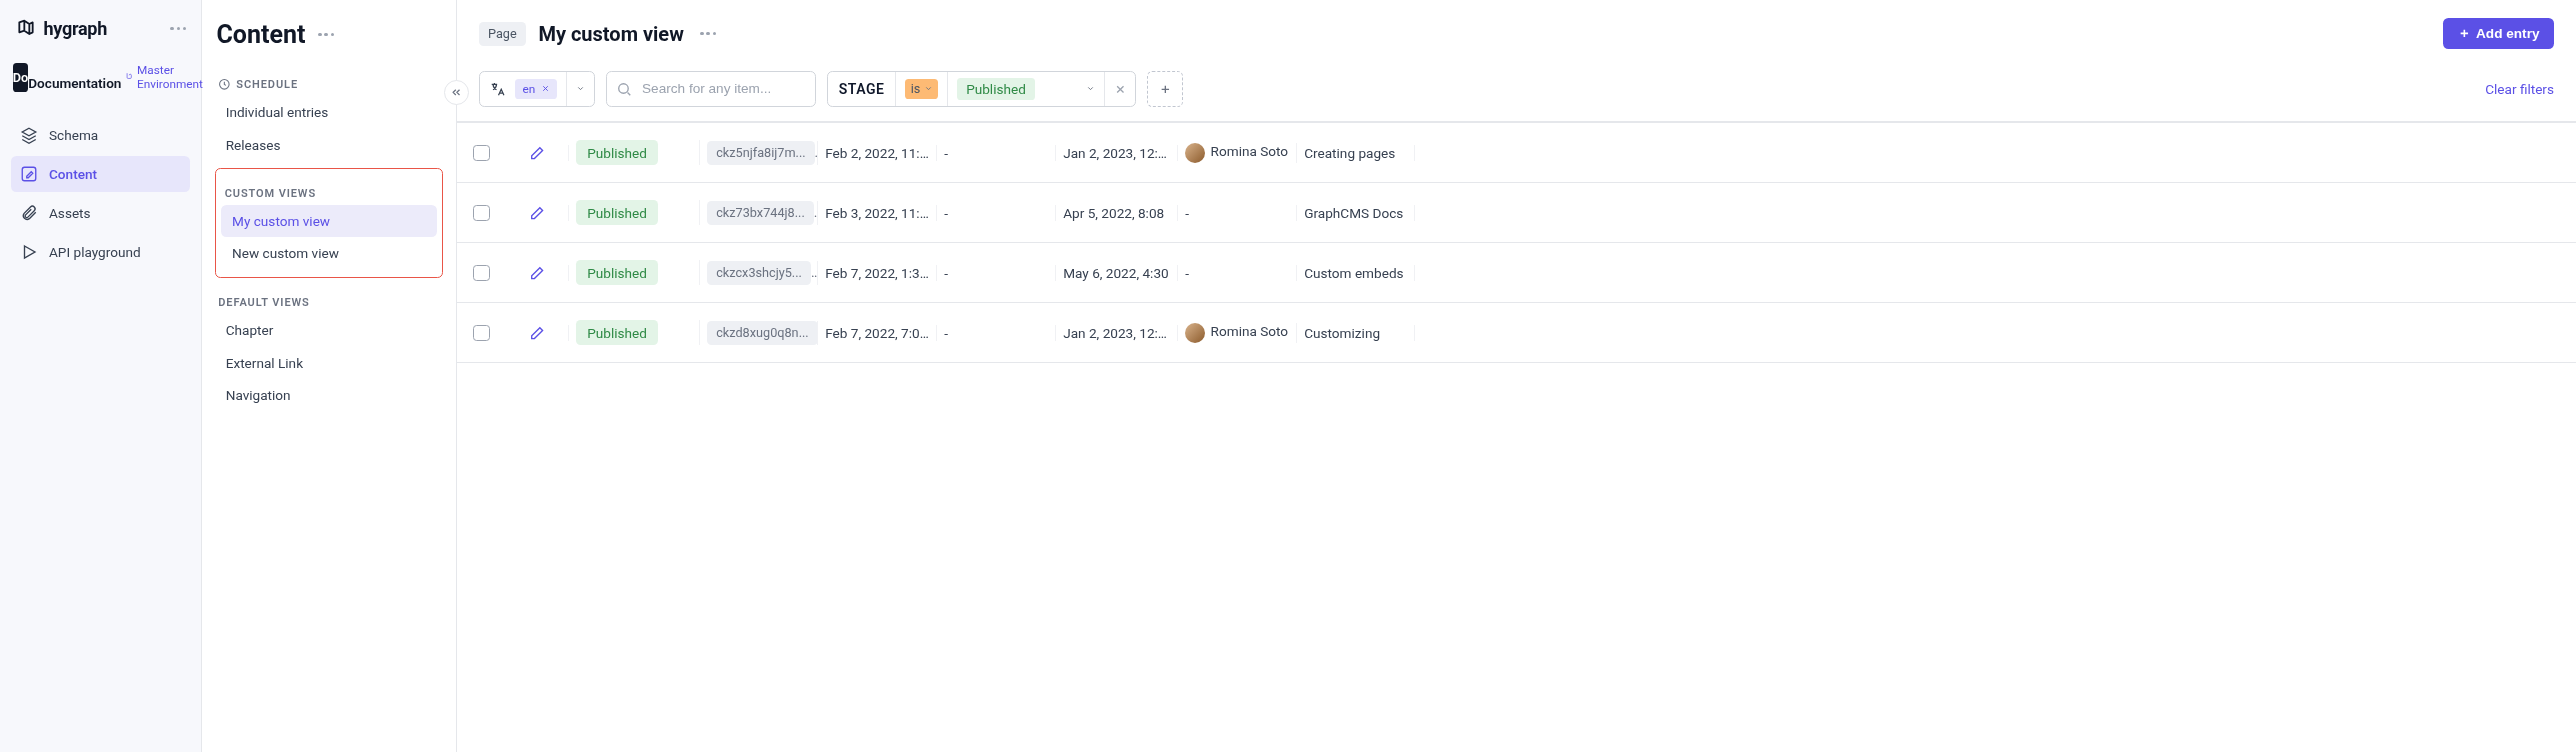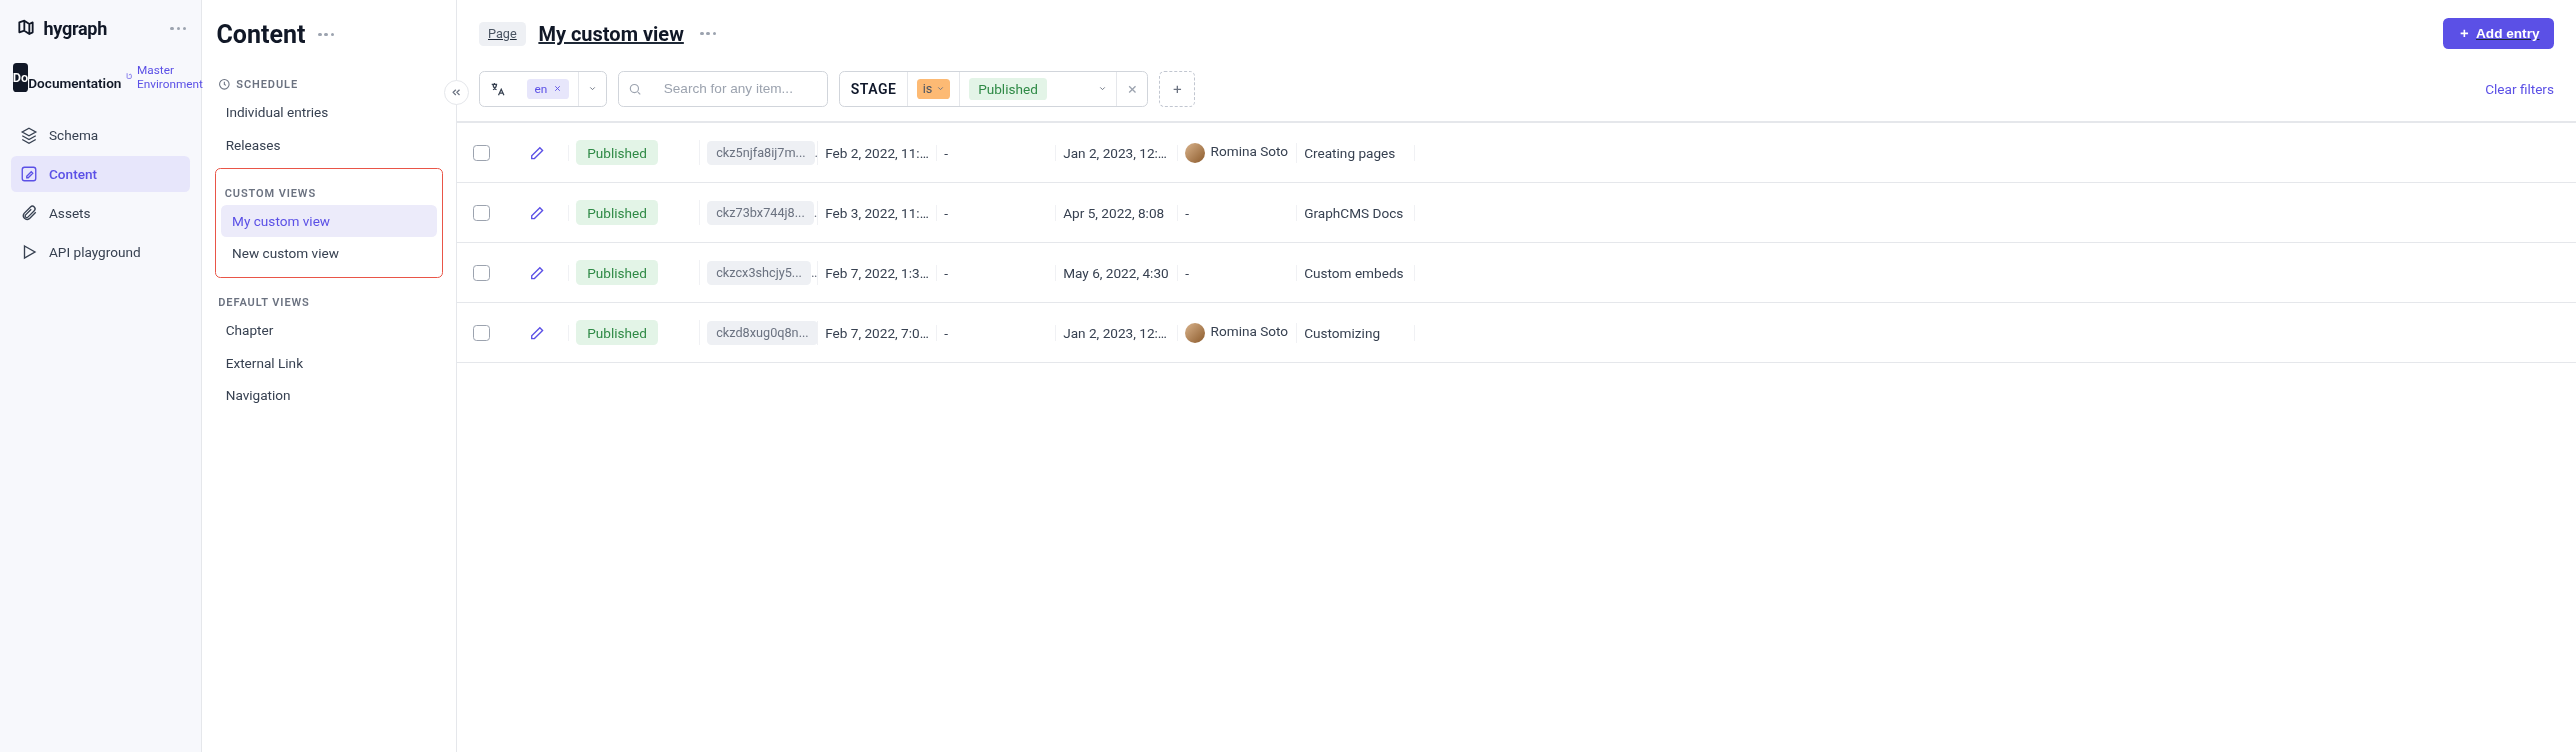--- a/index.html
+++ b/index.html
@@ -30,31 +30,31 @@
 .mid-more { display: flex; gap: 2.7px; padding: 3.6px; cursor: pointer; }
 .mid-more span { width: 3.6px; height: 3.6px; border-radius: 50%; background: #9ca3af; }
 .section-label { display: flex; align-items: center; gap: 5.4px; font-size: 11px; font-weight: 600; letter-spacing: 0.9px; color: #6b7280; padding: 5.4px 3.6px; margin-top: 7.2px; }
 .mid-item { padding: 8.1px 11px; border-radius: 5.4px; cursor: pointer; color: #374151; font-size: 13.6px; }
 .mid-item.active { background: #ecebfa; color: #5b50e6; }
 .highlight-box { border: 1.8px solid #e95547; border-radius: 5.4px; padding: 5.4px 5.4px 7.2px 5.4px; margin-top: 7.2px; }
 .collapse-btn { position: absolute; right: -12.7px; top: 80px; width: 25px; height: 25px; border-radius: 50%; background: #fff; border: 0.9px solid #e5e7eb; display: flex; align-items: center; justify-content: center; cursor: pointer; color: #6b7280; }
 
 
 .main { flex: 1; display: flex; flex-direction: column; min-width: 0; }
-.main-header { display: flex; align-items: center; gap: 12.7px; padding: 18px 22px 16.3px 22px; text-decoration: underline; }
+.main-header { display: flex; align-items: center; gap: 12.7px; padding: 18px 22px 16.3px 22px; }
 .chip { background: #eef0f4; color: #4b5563; font-size: 12.7px; padding: 4.5px 9px; border-radius: 4.5px; }
 .view-title { font-size: 20px; font-weight: 700; color: #111827; }
 .header-more { display: flex; gap: 2.7px; padding: 3.6px; cursor: pointer; }
 .header-more span { width: 3.6px; height: 3.6px; border-radius: 50%; background: #9ca3af; }
 .spacer { flex: 1; }
 .btn-primary { background: #5b50e6; color: #fff; display: flex; align-items: center; gap: 5.4px; padding: 8.1px 14.5px; border-radius: 5.4px; font-weight: 600; font-size: 13.6px; cursor: pointer; border: none; }
 
 .filter-bar { display: flex; align-items: center; gap: 11px; padding: 5.4px 22px 14.5px 22px; border-bottom: 0.9px solid #e5e7eb; }
 .filter-box { display: flex; align-items: center; border: 0.9px solid #d1d5db; border-radius: 5.4px; overflow: hidden; height: 36px; background: #fff; }
-.filter-seg { display: flex; align-items: center; padding: 0 9px; height: 100%; gap: 22px; }
+.filter-seg { display: flex; align-items: center; padding: 0 9px; height: 100%; gap: 10px; }
 .seg-divider { width: 0.9px; height: 100%; background: #e5e7eb; }
 .lang-chip { background: #e7e6fb; color: #5b50e6; padding: 2.7px 7.2px; border-radius: 3.6px; font-size: 11.8px; display: flex; align-items: center; gap: 5.4px; }
 .search-box { flex: 0 0 210px; }
 .search-box input { border: none; outline: none; font-size: 13.6px; color: #374151; width: 154px; }
 .search-box input::placeholder { color: #9ca3af; }
 .stage-label { font-weight: 600; font-size: 14px; letter-spacing: 0.5px; color: #0f172a; padding: 0 11px; }
 .is-chip { background: #fdba74; color: #4b5563; padding: 2.7px 5.4px; border-radius: 3.6px; font-size: 12.7px; display: flex; align-items: center; gap: 3.6px; }
 .pub-filter-chip { background: #e3f4e7; color: #2f8a46; padding: 2.7px 9px; border-radius: 3.6px; font-size: 13.6px; }
 .caret { width: 9px; height: 9px; }
 .icon-btn-dashed { border: 0.9px dashed #c1c6d0; border-radius: 5.4px; width: 36px; height: 36px; display: flex; align-items: center; justify-content: center; cursor: pointer; color: #6b7280; }

